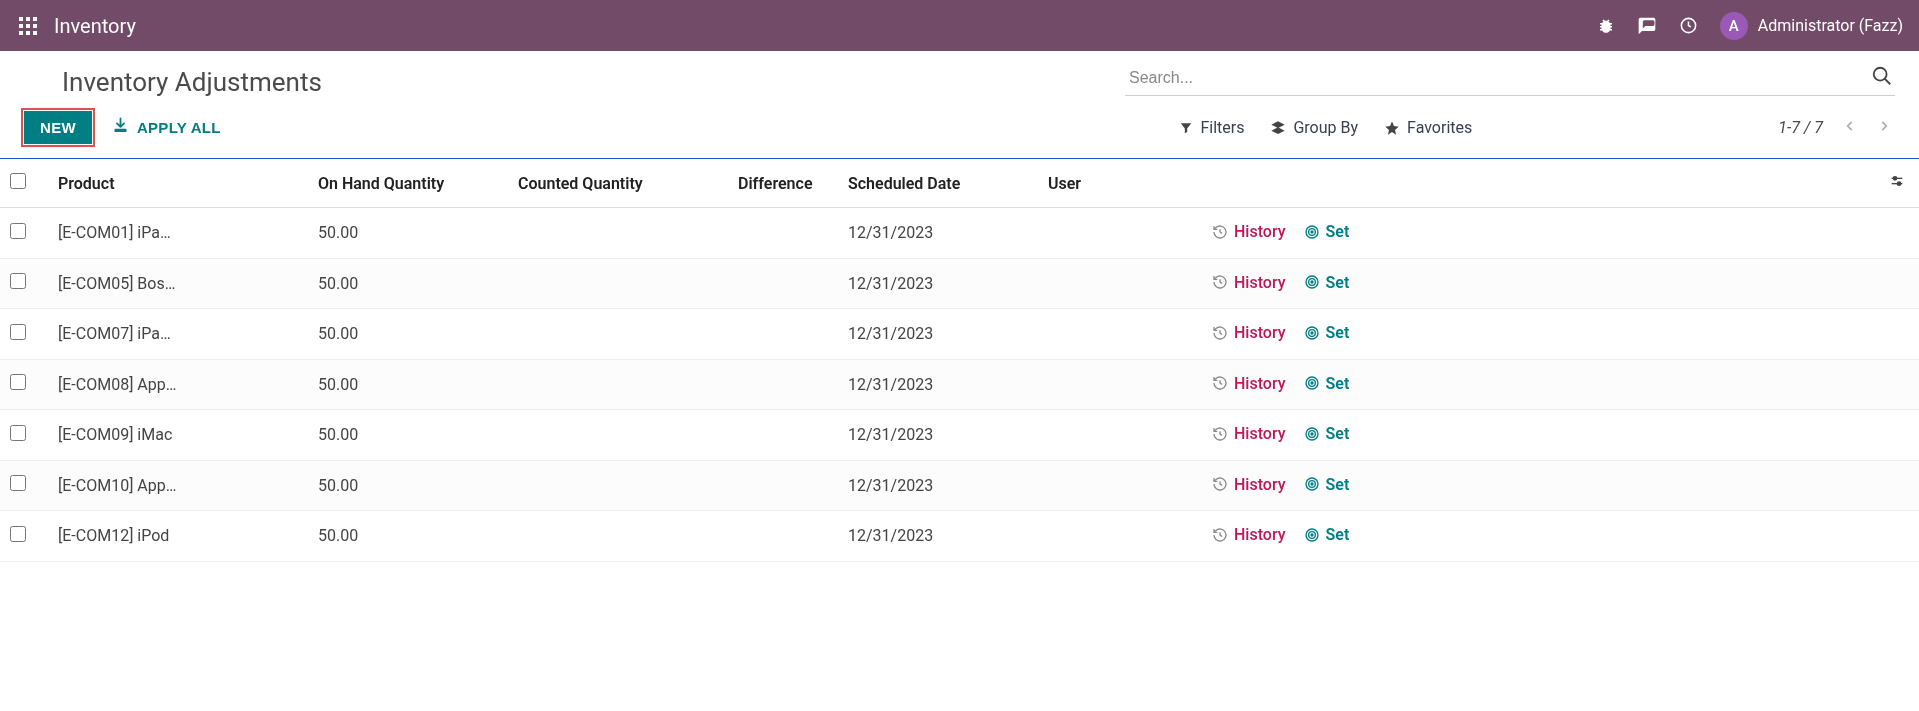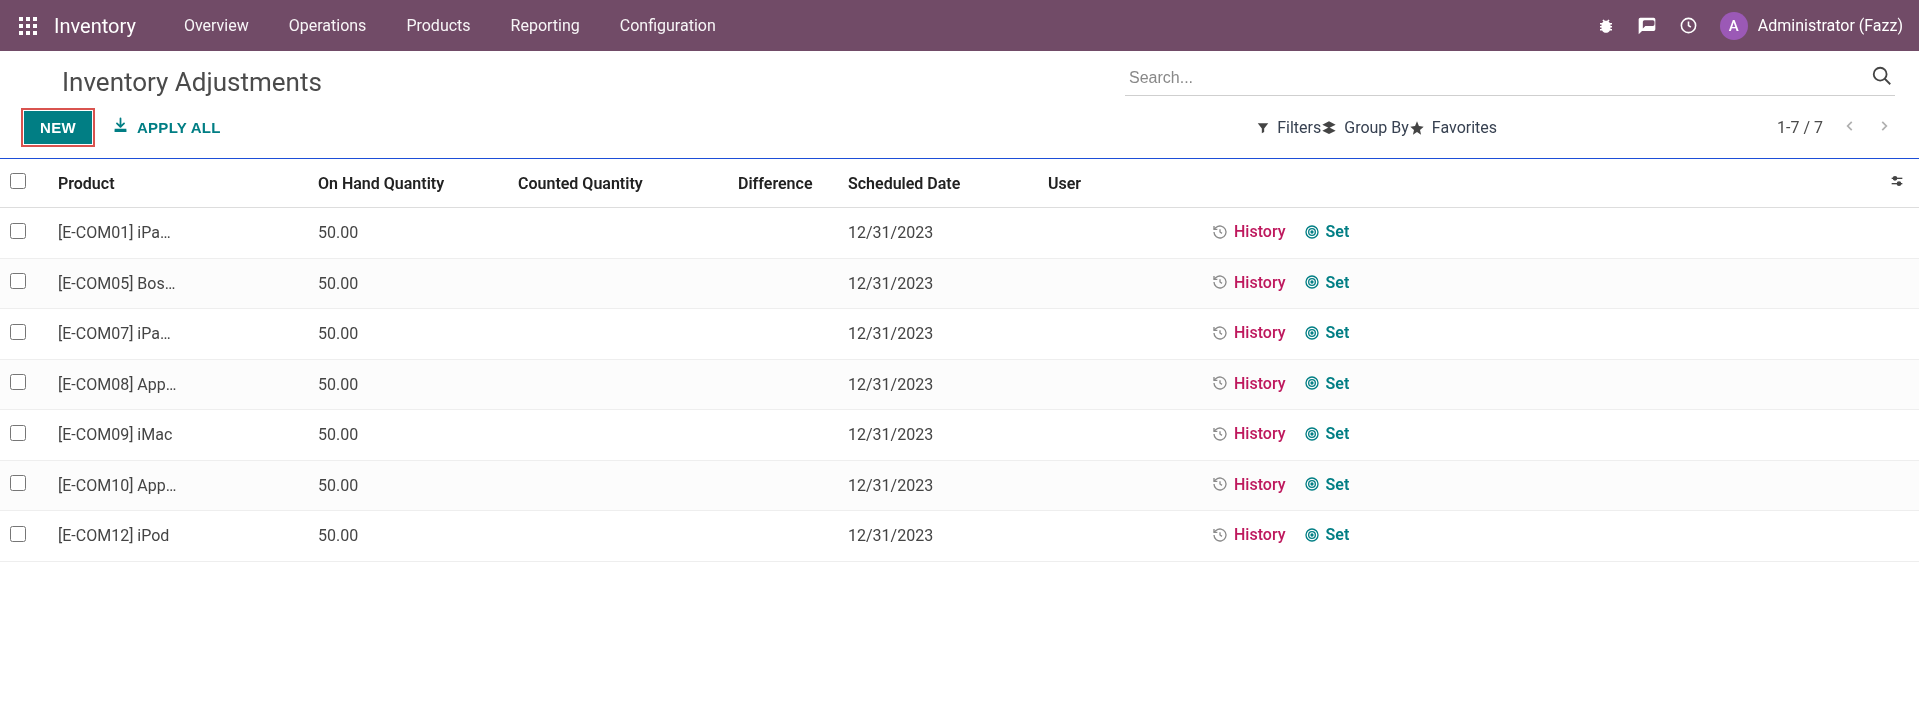--- a/index.html
+++ b/index.html
@@ -118,21 +118,21 @@
   .btn-apply {
     color: #017e84;
     font-weight: 600;
     font-size: 15px;
     background: none; border: none;
     margin-left: 8px;
     cursor: pointer;
     letter-spacing: 0.3px;
   }
   .cp-row2 .spacer { flex: 1; }
-  .search-options { display: flex; align-items: center; margin-left: 8px; }
+  .search-options { display: flex; gap: 26px; align-items: center; margin-left: 8px; }
   .search-opt { display: flex; align-items: center; gap: 7px; cursor: pointer; color: #374151; font-size: 16px;}
   .pager-block { display: flex; align-items: center; gap: 12px; margin-left: auto; font-size: 16px; color: #4b4b4b;}
   .pager-value { margin-right: 4px; }
   .pager-arrow { color: #b0b0b0; cursor: pointer; padding: 0 4px; }
 
   
   .list-wrap {
     border-top: 1px solid #1d4ed8;
   }
   table.list {
@@ -196,27 +196,20 @@
         <rect x="14" y="0" width="4" height="4"></rect>
         <rect x="0" y="7" width="4" height="4"></rect>
         <rect x="7" y="7" width="4" height="4"></rect>
         <rect x="14" y="7" width="4" height="4"></rect>
         <rect x="0" y="14" width="4" height="4"></rect>
         <rect x="7" y="14" width="4" height="4"></rect>
         <rect x="14" y="14" width="4" height="4"></rect>
       </svg>
   </div>
   <div class="app-name">Inventory</div>
-  <div class="nav-links">
-    <div class="nav-link">Overview</div>
-    <div class="nav-link">Operations</div>
-    <div class="nav-link">Products</div>
-    <div class="nav-link">Reporting</div>
-    <div class="nav-link">Configuration</div>
-  </div>
   <div class="spacer"></div>
   <div class="right-icons">
     <div class="right-icon">
       <svg width="18" height="18" viewBox="0 0 24 24" fill="#fff">
           <path d="M20 8h-2.81a6 6 0 0 0-1.82-1.96l1.45-1.45-1.41-1.41-1.94 1.94A5.9 5.9 0 0 0 12 5c-.49 0-.97.06-1.43.16L8.59 3.17 7.17 4.59l1.45 1.45A6 6 0 0 0 6.81 8H4v2h2.09c-.05.33-.09.66-.09 1v1H4v2h2v1c0 .34.04.67.09 1H4v2h2.81a6 6 0 0 0 10.38 0H20v-2h-2.09c.05-.33.09-.66.09-1v-1h2v-2h-2v-1c0-.34-.04-.67-.09-1H20V8z"></path>
         </svg>
     </div>
     <div class="right-icon">
       <svg width="20" height="20" viewBox="0 0 24 24" fill="#fff">
           <path d="M20 2H4a2 2 0 0 0-2 2v18l4-4h14a2 2 0 0 0 2-2V4a2 2 0 0 0-2-2z"></path>
@@ -272,21 +265,21 @@
             <path d="M12 2l10 5-10 5L2 7l10-5zm0 9l10 5-10 5-10-5 10-5z"></path>
           </svg>
         <span>Group By</span>
       </div>
       <div class="search-opt">
         <svg width="16" height="16" viewBox="0 0 24 24" fill="#444">
             <path d="M12 2l2.9 6.9L22 10l-5.5 5 1.6 7L12 18l-6.1 4 1.6-7L2 10l7.1-1.1L12 2z"></path>
           </svg>
         <span>Favorites</span>
       </div>
-      <div class="pager-block" style="margin-left:280px;">
+      <div class="pager-block" style="margin-left:280px;font-style:italic;">
         <span class="pager-value">1-7 / 7</span>
         <span class="pager-arrow">
           <svg width="14" height="14" viewBox="0 0 24 24" fill="none" stroke="#b0b0b0" stroke-width="3">
               <path d="M15 5l-7 7 7 7"></path>
             </svg>
         </span>
         <span class="pager-arrow">
           <svg width="14" height="14" viewBox="0 0 24 24" fill="none" stroke="#b0b0b0" stroke-width="3">
               <path d="M9 5l7 7-7 7"></path>
             </svg>

